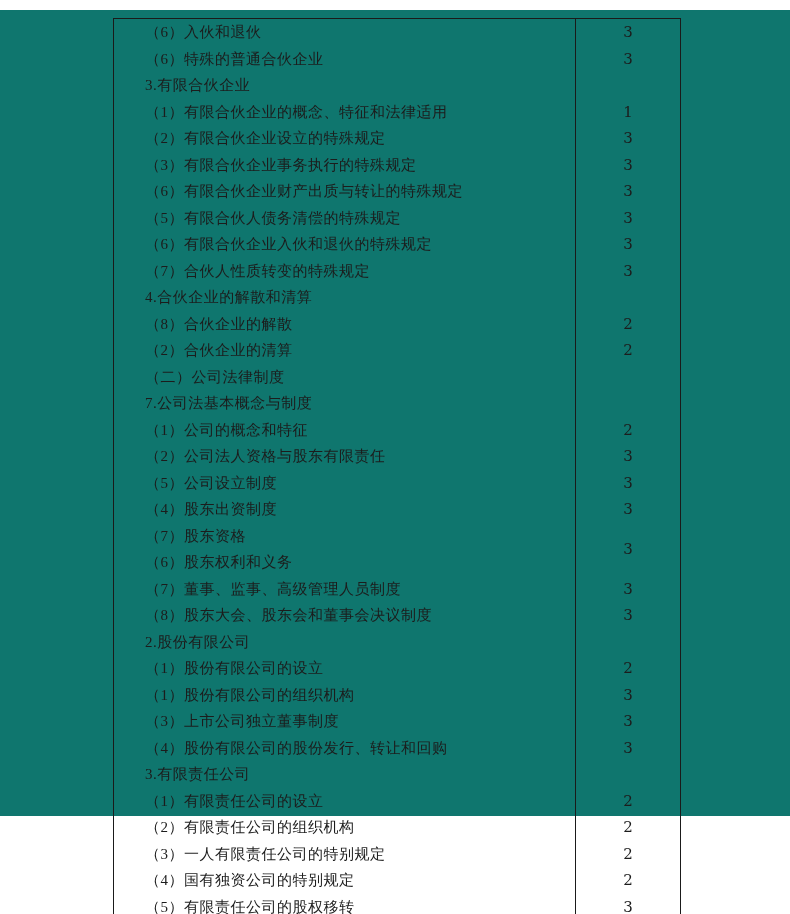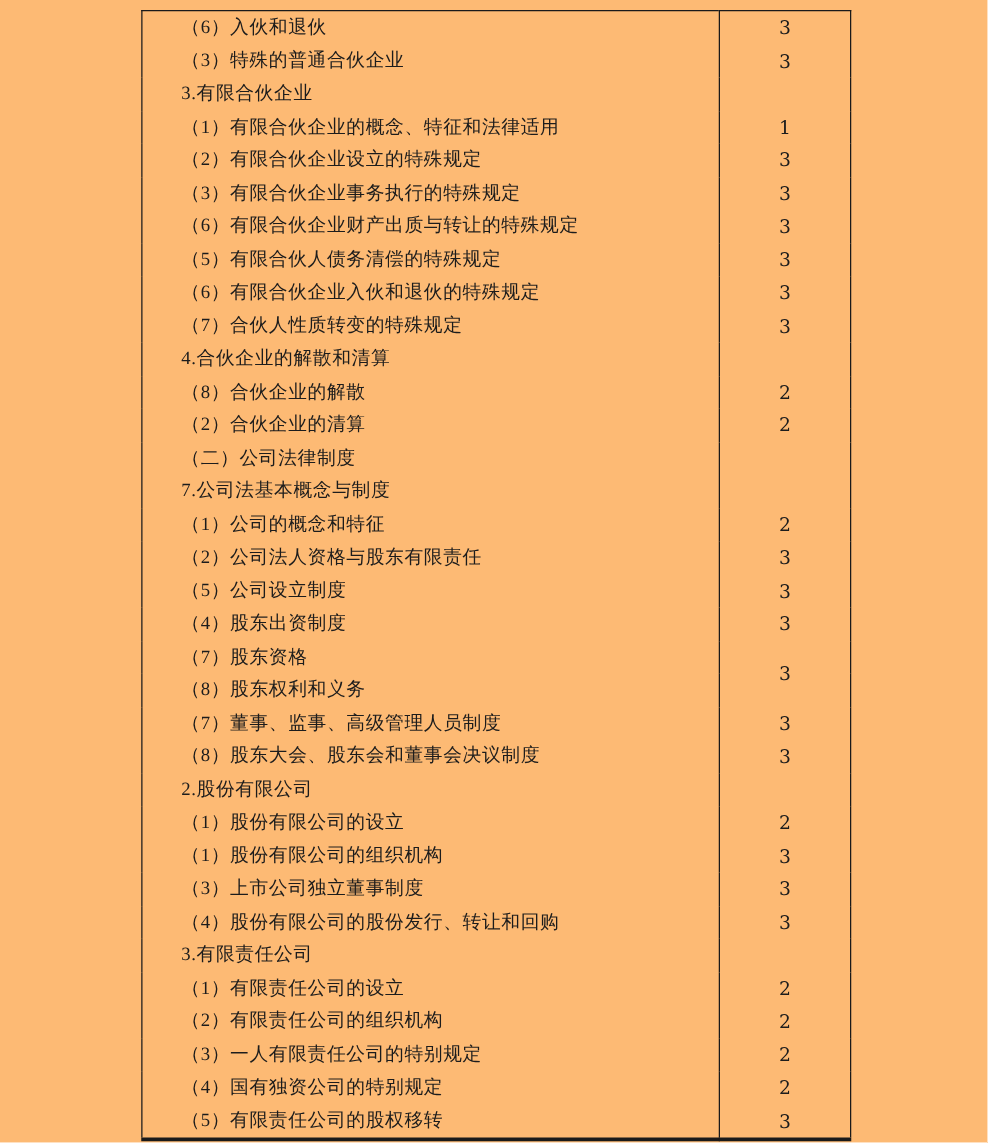--- a/index.html
+++ b/index.html
@@ -7,22 +7,23 @@
     padding: 0;
     background: #ffffff;
     width: 790px;
     height: 914px;
     overflow: hidden;
     font-family: "Liberation Serif", "DejaVu Serif", serif;
   }
   .page {
     position: relative;
     width: 790px;
-    height: 914px;
-    background: #fdba74;
+    height: 806px;
+    background: #0f766e;
+    margin-top: 10px;
   }
   table.toc-table {
     position: absolute;
     left: 113px;
     top: 8px;
     width: 567px;
     border-collapse: collapse;
     table-layout: fixed;
     border-top: 1px solid #1a1a1a;
     border-left: 1px solid #1a1a1a;
@@ -59,21 +60,21 @@
     <colgroup>
       <col class="col-topic">
       <col class="col-level">
     </colgroup>
     <tbody id="table-body">
         <tr class="toc-row">
           <td class="topic-cell">（6）入伙和退伙</td>
           <td class="level-cell">3</td>
         </tr>
         <tr class="toc-row">
-          <td class="topic-cell">（3）特殊的普通合伙企业</td>
+          <td class="topic-cell">（6）特殊的普通合伙企业</td>
           <td class="level-cell">3</td>
         </tr>
         <tr class="toc-row">
           <td class="topic-cell">3.有限合伙企业</td>
           <td class="level-cell"></td>
         </tr>
         <tr class="toc-row">
           <td class="topic-cell">（1）有限合伙企业的概念、特征和法律适用</td>
           <td class="level-cell">1</td>
         </tr>
@@ -135,21 +136,21 @@
         </tr>
         <tr class="toc-row">
           <td class="topic-cell">（4）股东出资制度</td>
           <td class="level-cell">3</td>
         </tr>
         <tr class="toc-row">
           <td class="topic-cell">（7）股东资格</td>
           <td class="level-cell" rowspan="2">3</td>
         </tr>
         <tr class="toc-row">
-          <td class="topic-cell">（8）股东权利和义务</td>
+          <td class="topic-cell">（6）股东权利和义务</td>
         </tr>
         <tr class="toc-row">
           <td class="topic-cell">（7）董事、监事、高级管理人员制度</td>
           <td class="level-cell">3</td>
         </tr>
         <tr class="toc-row">
           <td class="topic-cell">（8）股东大会、股东会和董事会决议制度</td>
           <td class="level-cell">3</td>
         </tr>
         <tr class="toc-row">

